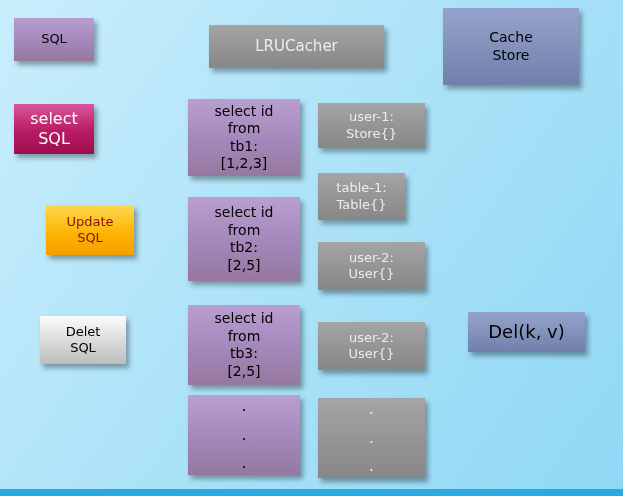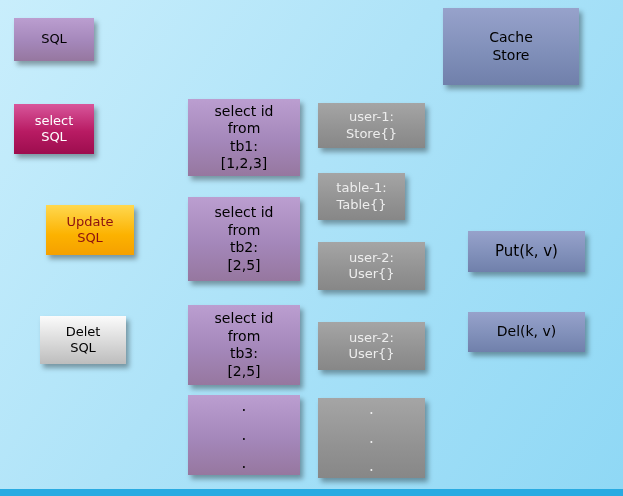--- a/index.html
+++ b/index.html
@@ -30,29 +30,30 @@
     background:#29abe2;
   }
 </style>
 </head>
 <body>
 
 <div id="canvas">
 
   <div class="box purple" style="left:14px;top:18px;width:80px;height:43px;font-size:13px;">SQL</div>
 
-  <div class="box magenta" style="left:14px;top:104px;width:80px;height:50px;font-size:13px;">select
+  <div class="box magenta" style="left:14px;top:104px;width:80px;height:50px;font-size:16px;">select
 SQL</div>
 
   <div class="box orange" style="left:10px;top:205px;width:88px;height:50px;font-size:13px;">Update
 SQL</div>
 
   <div class="box silver" style="left:12px;top:316px;width:86px;height:48px;font-size:13px;">Delet
 SQL</div>
 
+  <div class="box gray" style="left:209px;top:25px;width:175px;height:43px;font-size:15px;">LRUCacher</div>
 
   <div class="box purple" style="left:188px;top:99px;width:112px;height:77px;font-size:14px;">select id
 from
 tb1:
 [1,2,3]</div>
 
   <div class="box purple" style="left:188px;top:197px;width:112px;height:84px;font-size:14px;">select id
 from
 tb2:
 [2,5]</div>
@@ -79,18 +80,17 @@
 User{}</div>
 
   <div class="box gray dots" style="left:318px;top:398px;width:107px;height:80px;">.
 .
 .</div>
 
   <div class="box slate" style="left:443px;top:8px;width:136px;height:77px;font-size:14px;">Cache
 Store</div>
 
 
-  <div class="box slate" style="left:468px;top:231px;width:117px;height:41px;font-size:15px;">Put(k, v)</div>
 
-  <div class="box slate" style="left:468px;top:312px;width:117px;height:40px;font-size:14px;text-align:right;">Del(k, v)</div>
+  <div class="box slate" style="left:468px;top:312px;width:117px;height:40px;font-size:18px;text-align:right;">Del(k, v)</div>
 
   <div id="bottom-bar"></div>
 </div>
 
 </body></html>

